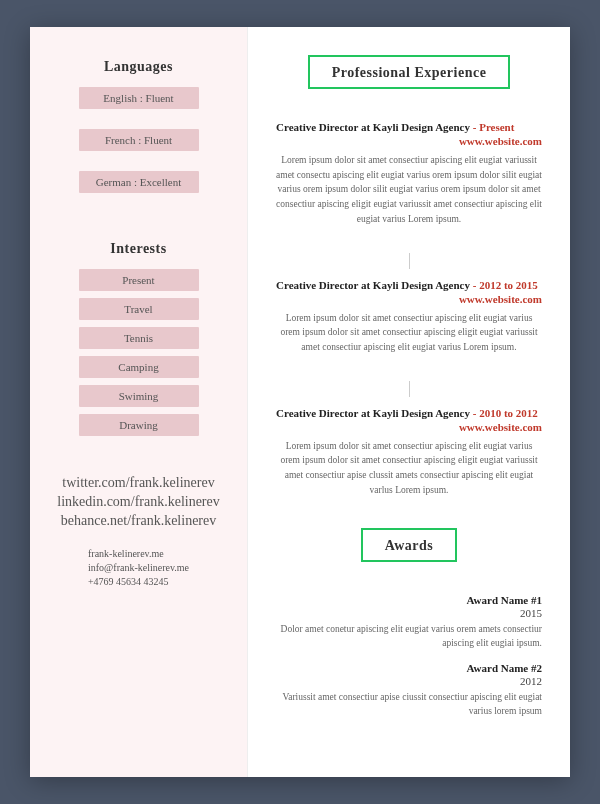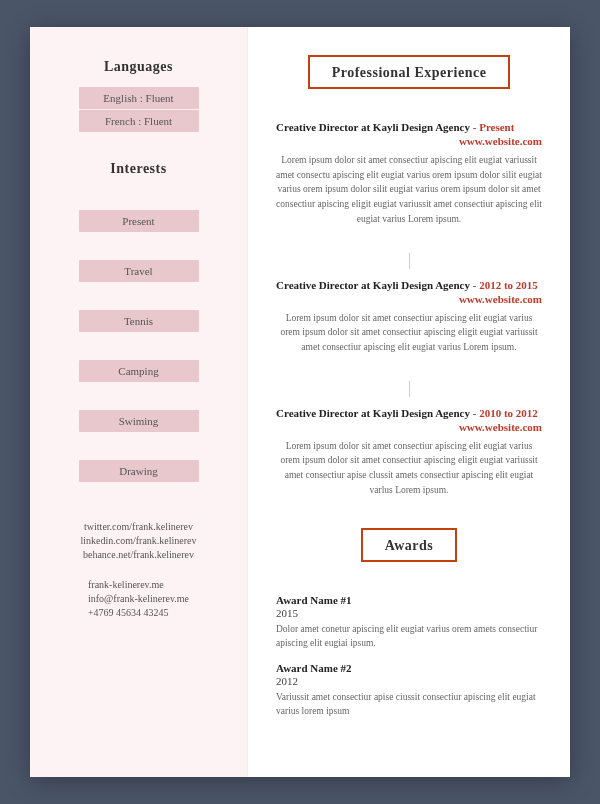--- a/index.html
+++ b/index.html
@@ -38,48 +38,47 @@
       text-align: center;
       letter-spacing: 0.5px;
     }
     .lang-badge {
       background: #e8c8cc;
       color: #555;
       font-size: 11px;
       padding: 5px 0;
       width: 120px;
       text-align: center;
-      margin-bottom: 1px;
+      margin-bottom: 20px;
       border-radius: 1px;
     }
     .interests-section {
       margin-top: 28px;
       width: 100%;
       display: flex;
       flex-direction: column;
       align-items: center;
-      gap: 21px;
     }
     .interest-badge {
       background: #e8c8cc;
       color: #555;
       font-size: 11px;
       padding: 5px 0;
       width: 120px;
       text-align: center;
       margin-bottom: 7px;
       border-radius: 1px;
     }
     .social-section {
       margin-top: 32px;
       width: 100%;
       text-align: center;
     }
     .social-link {
-      font-size: 10px;
+      font-size: 14px;
       color: #555;
       display: block;
       margin-bottom: 3px;
       text-decoration: none;
     }
     .contact-section {
       margin-top: 16px;
       text-align: left;
     }
     .contact-item {
@@ -89,21 +88,21 @@
       margin-bottom: 3px;
     }
     
     .main-content {
       flex: 1;
       padding: 28px 28px 24px 28px;
       display: flex;
       flex-direction: column;
     }
     .section-title-box {
-      border: 2px solid #c2410c;
+      border: 2px solid #22c55e;
       display: inline-block;
       padding: 6px 22px;
       margin: 0 auto 18px auto;
       text-align: center;
     }
     .section-title-box span {
       font-size: 14px;
       font-weight: bold;
       color: #333;
       letter-spacing: 0.5px;
@@ -149,21 +148,21 @@
       content: '';
       width: 1px;
       height: 16px;
       background: #ccc;
       display: block;
     }
     .awards-section {
       margin-top: 14px;
     }
     .award-entry {
-      text-align: left;
+      text-align: right;
       margin-bottom: 12px;
     }
     .award-name {
       font-size: 11px;
       font-weight: bold;
       color: #222;
       margin-bottom: 1px;
     }
     .award-year {
       font-size: 11px;
@@ -180,20 +179,21 @@
 <body>
 
 <div class="resume-wrapper">
 
   <div class="sidebar">
     <div class="sidebar-section-title">Languages</div>
 
     <div>
       <div class="lang-badge">English : Fluent</div>
       <div class="lang-badge">French : Fluent</div>
+      <div class="lang-badge">German : Excellent</div>
     </div>
 
     <div class="interests-section">
       <div class="sidebar-section-title">Interests</div>
       <div class="interest-badge">Present</div>
       <div class="interest-badge">Travel</div>
       <div class="interest-badge">Tennis</div>
       <div class="interest-badge">Camping</div>
       <div class="interest-badge">Swiming</div>
       <div class="interest-badge">Drawing</div>

